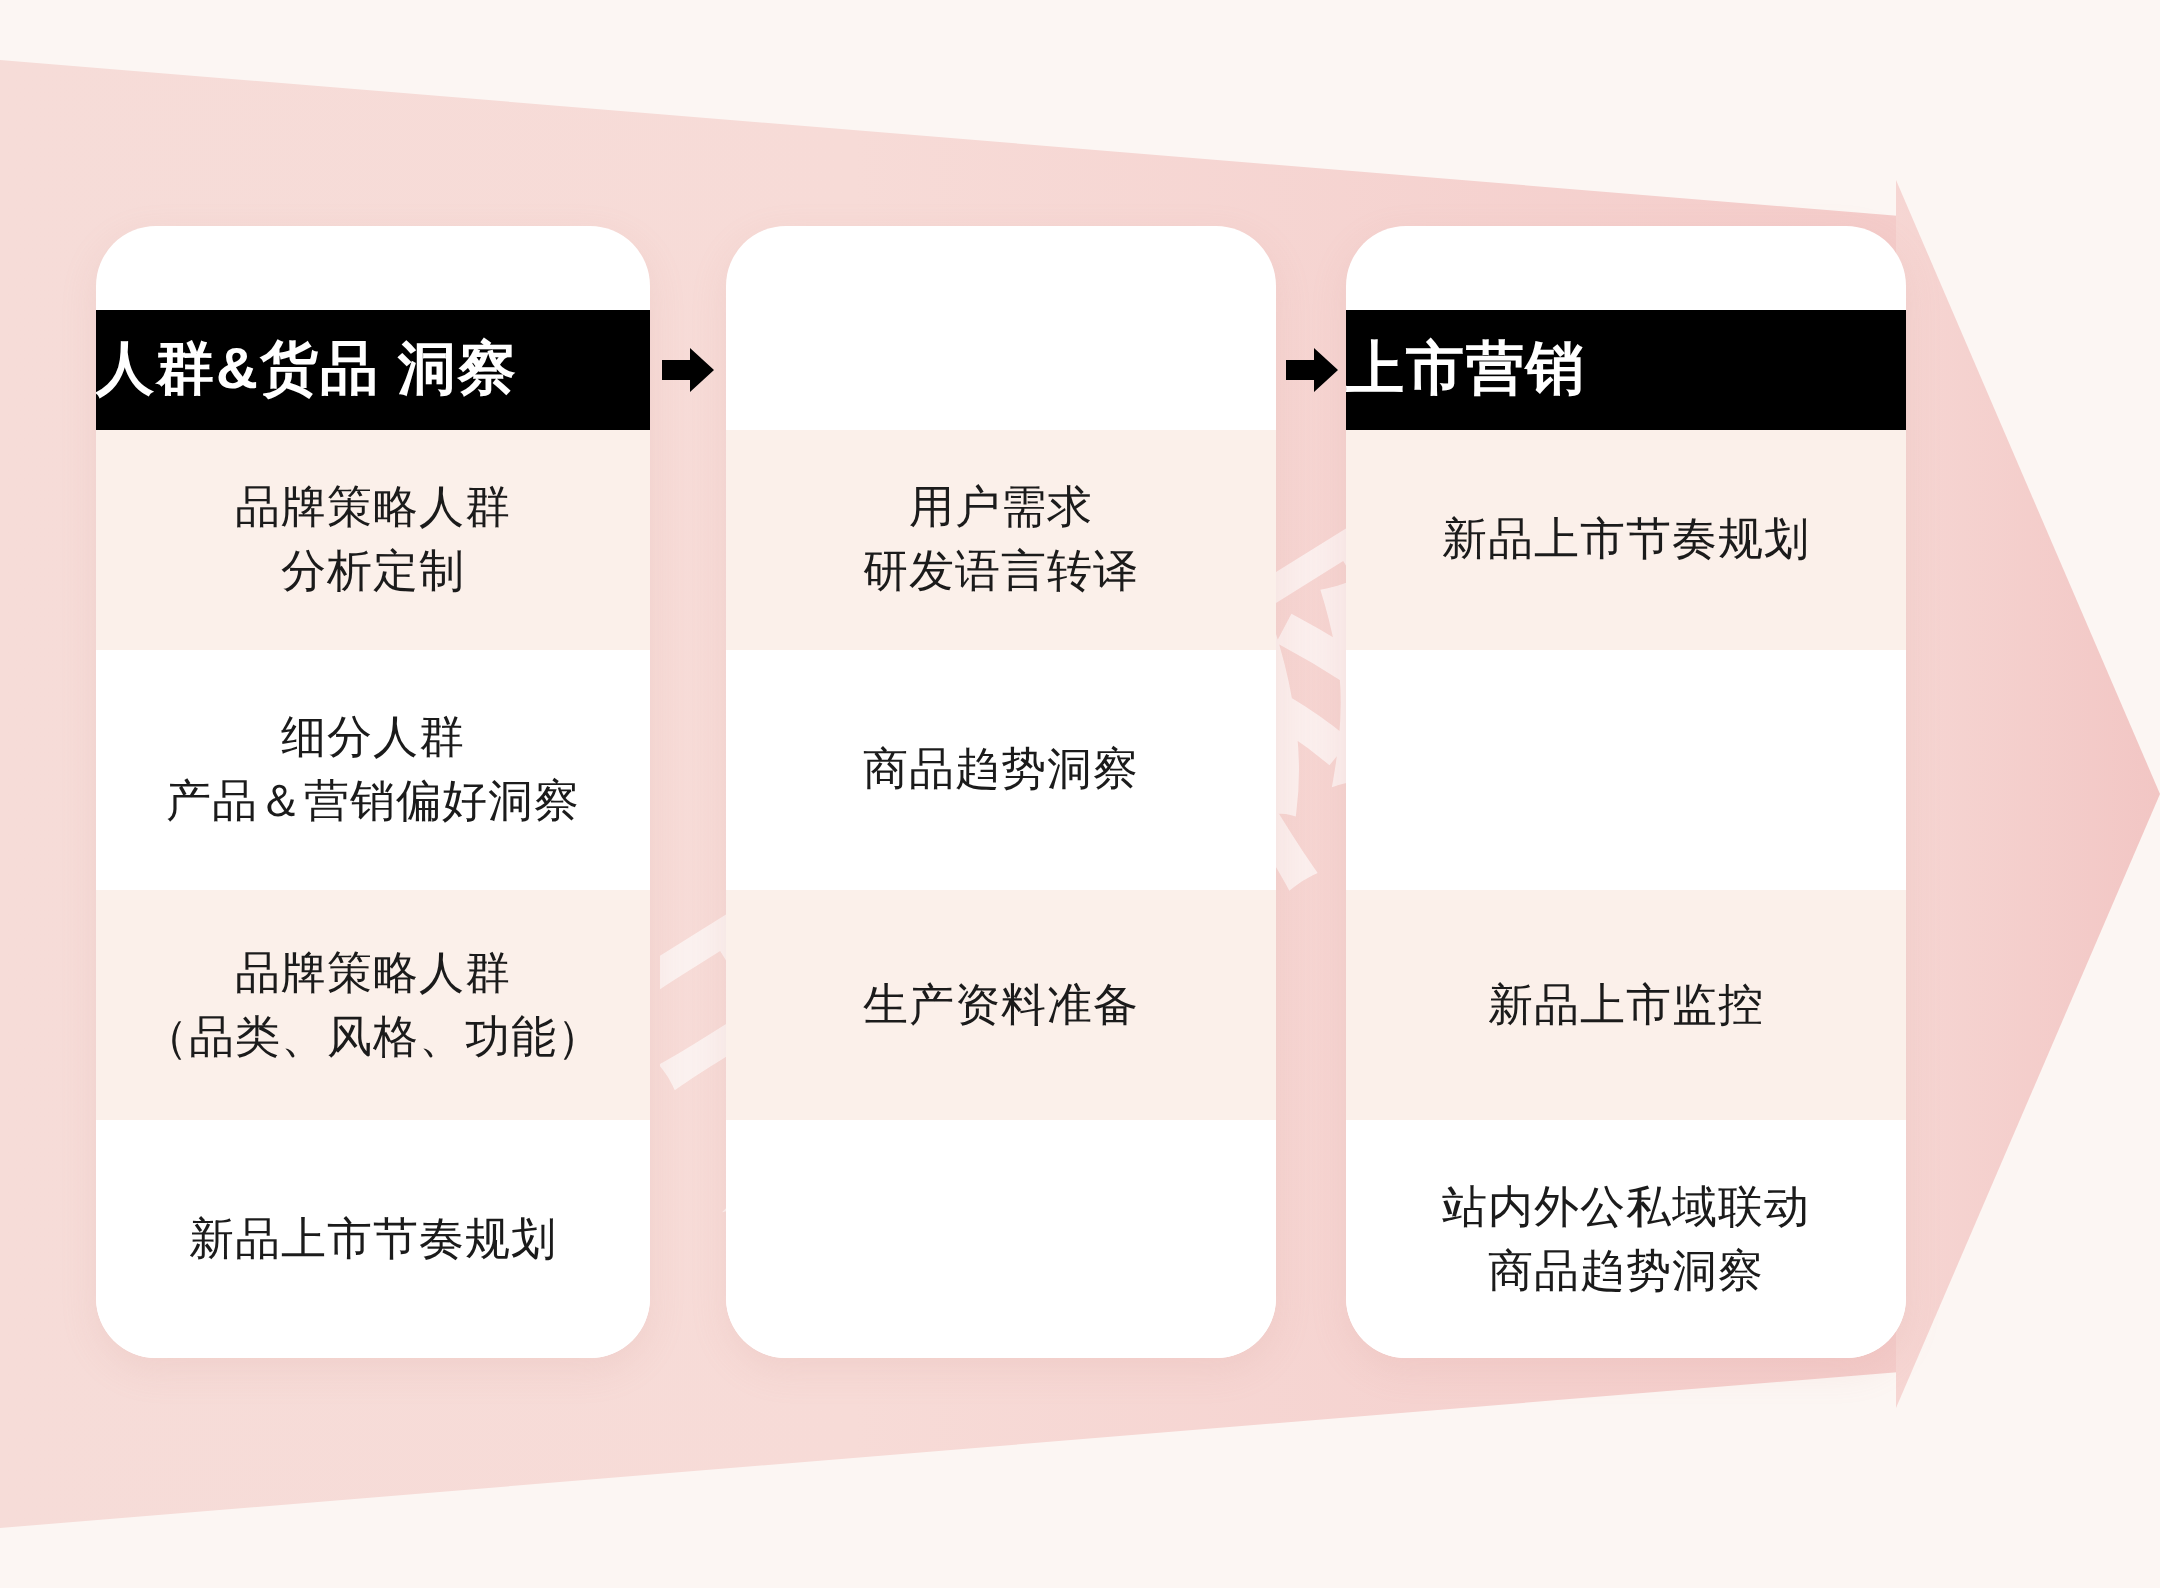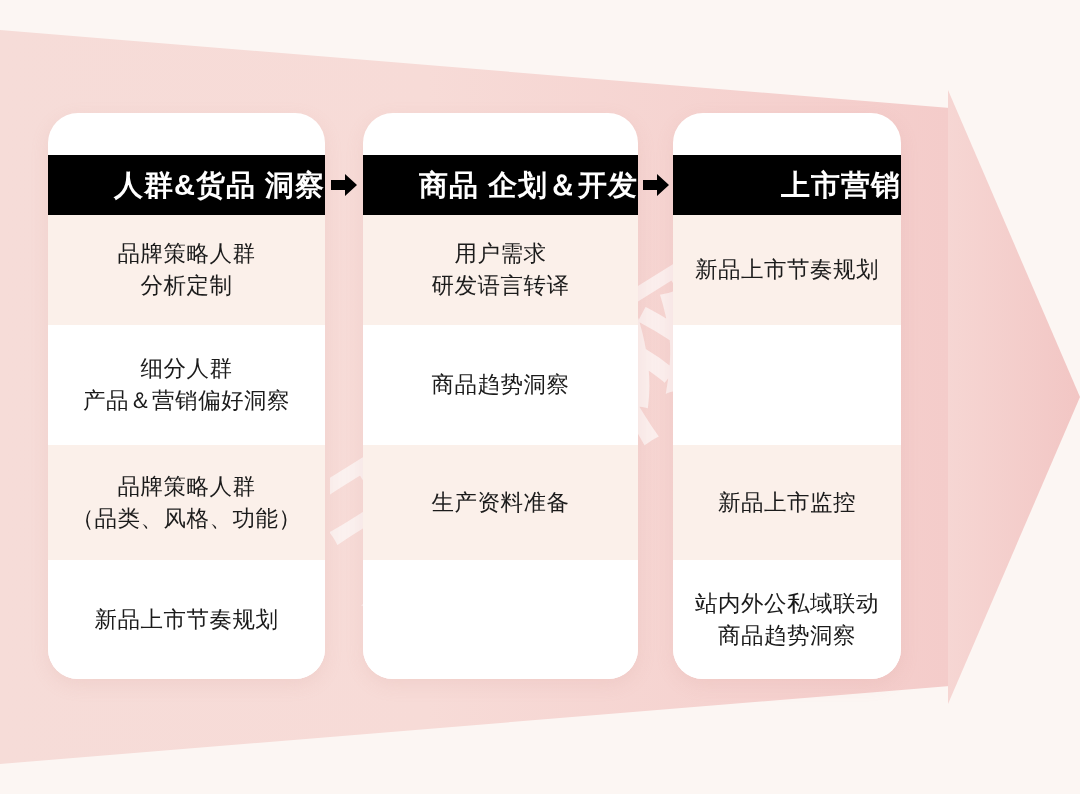--- a/index.html
+++ b/index.html
@@ -49,32 +49,32 @@
     top: 113px;
     height: 566px;
     border-radius: 30px;
     background: #ffffff;
     overflow: hidden;
     z-index: 3;
     box-shadow: 0 6px 18px rgba(214,150,140,0.16);
   }
   #card-0 { left: 48px;  width: 277px; }
   #card-1 { left: 363px; width: 275px; }
-  #card-2 { left: 673px; width: 228px; }
+  #card-2 { left: 673px; width: 280px; }
 
   .card-header {
     position: absolute;
     left: 0;
     right: 0;
     top: 42px;
     height: 60px;
     background: #000000;
     display: flex;
     align-items: center;
-    justify-content: flex-end;
+    justify-content: flex-start;
   }
   .card-header-title {
     color: #ffffff;
     font-size: 29px;
     font-weight: bold;
     letter-spacing: 1px;
     white-space: nowrap;
     line-height: 1;
   }
 
@@ -180,23 +180,20 @@
         <span class="row-text">新品上市节奏规划</span>
       </div>
     </div>
   </div>
 
   <svg class="connector" id="connector-0" viewBox="0 0 30 30">
     <path d="M2,10 L16,10 L16,4 L28,15 L16,26 L16,20 L2,20 Z" fill="#000000"></path>
   </svg>
 
   <div class="card" id="card-1">
-    <div class="card-header">
-      <span class="card-header-title">商品 企划＆开发</span>
-    </div>
     <div class="rows">
       <div class="row r0 tint">
         <span class="row-text">用户需求
 研发语言转译</span>
       </div>
       <div class="row r1 plain">
         <span class="row-text">商品趋势洞察</span>
       </div>
       <div class="row r2 tint">
         <span class="row-text">生产资料准备</span>

